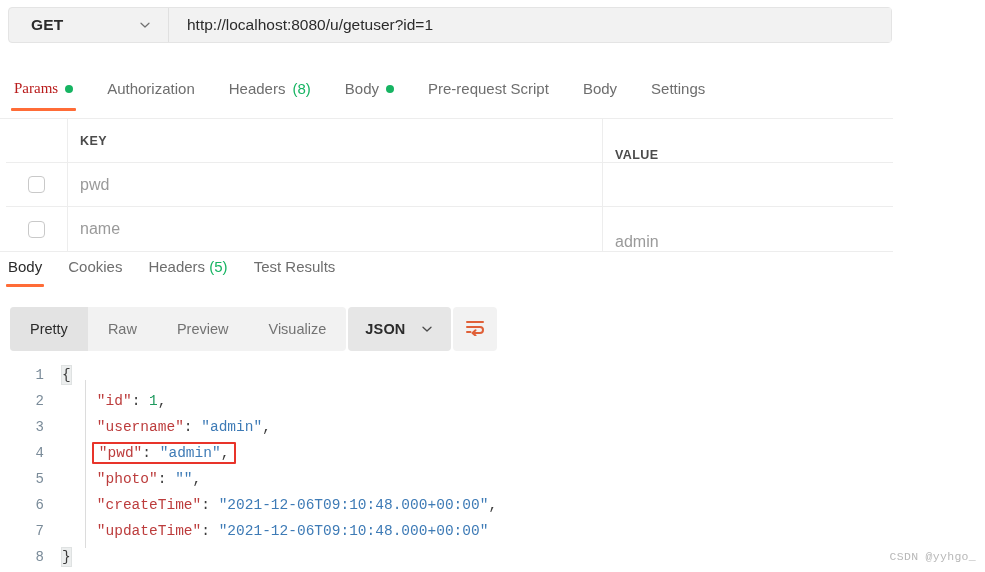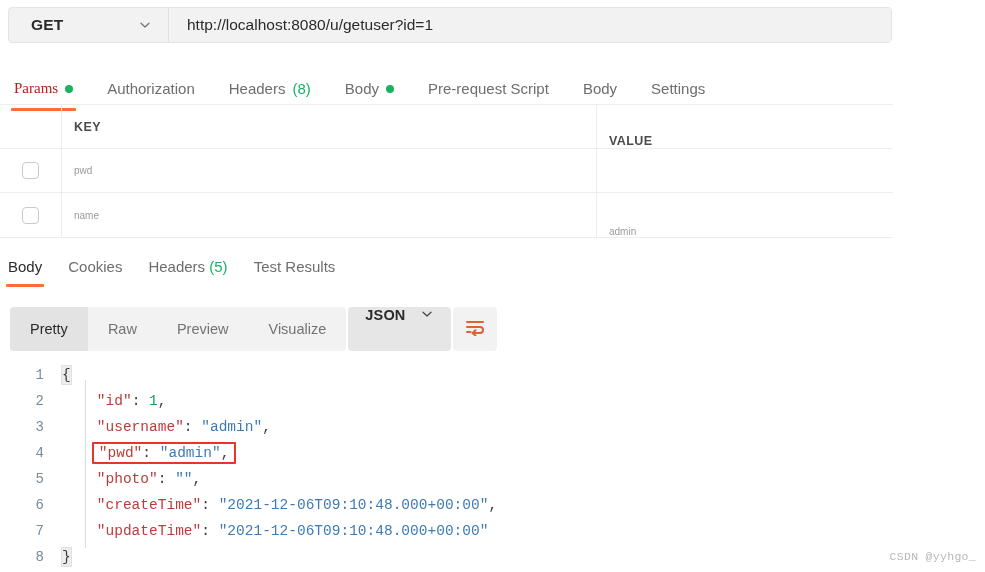--- a/index.html
+++ b/index.html
@@ -110,25 +110,26 @@
     display: inline-block;
   }
   .count-green {
     color: #16b462;
   }
 
   
   .params-table {
     position: absolute;
     left: 0;
-    top: 104px;
+    top: 118px;
     width: 893px;
     border-top: 1px solid #ededed;
     border-bottom: 1px solid #ededed;
     box-sizing: border-box;
+    padding-left: 6px;
   }
   .ptr {
     display: flex;
     height: 44px;
     border-bottom: 1px solid #ededed;
     box-sizing: border-box;
   }
   .ptr:last-child { border-bottom: none; }
   .pcell-check {
     width: 62px;
@@ -155,21 +156,21 @@
     padding-left: 12px;
     box-sizing: border-box;
   }
   .hdr-txt {
     font-size: 12.5px;
     font-weight: bold;
     color: #4b4b4b;
     letter-spacing: 0.4px;
   }
   .cell-txt {
-    font-size: 10px;
+    font-size: 16px;
     color: #9a9a9a;
   }
   .chkbox {
     width: 17px;
     height: 17px;
     border: 1px solid #c9c9c9;
     border-radius: 4px;
     background: #fff;
     box-sizing: border-box;
     cursor: pointer;
@@ -234,20 +235,21 @@
     color: #737373;
     cursor: pointer;
     white-space: nowrap;
   }
   .seg.active {
     background: #e3e3e3;
     color: #2b2b2b;
   }
   .json-select {
     display: flex;
+    align-items: center;
     gap: 14px;
     background: #e6e6e6;
     border-radius: 4px;
     height: 44px;
     padding: 0 17px;
     cursor: pointer;
   }
   .json-label {
     font-size: 14.5px;
     font-weight: bold;

